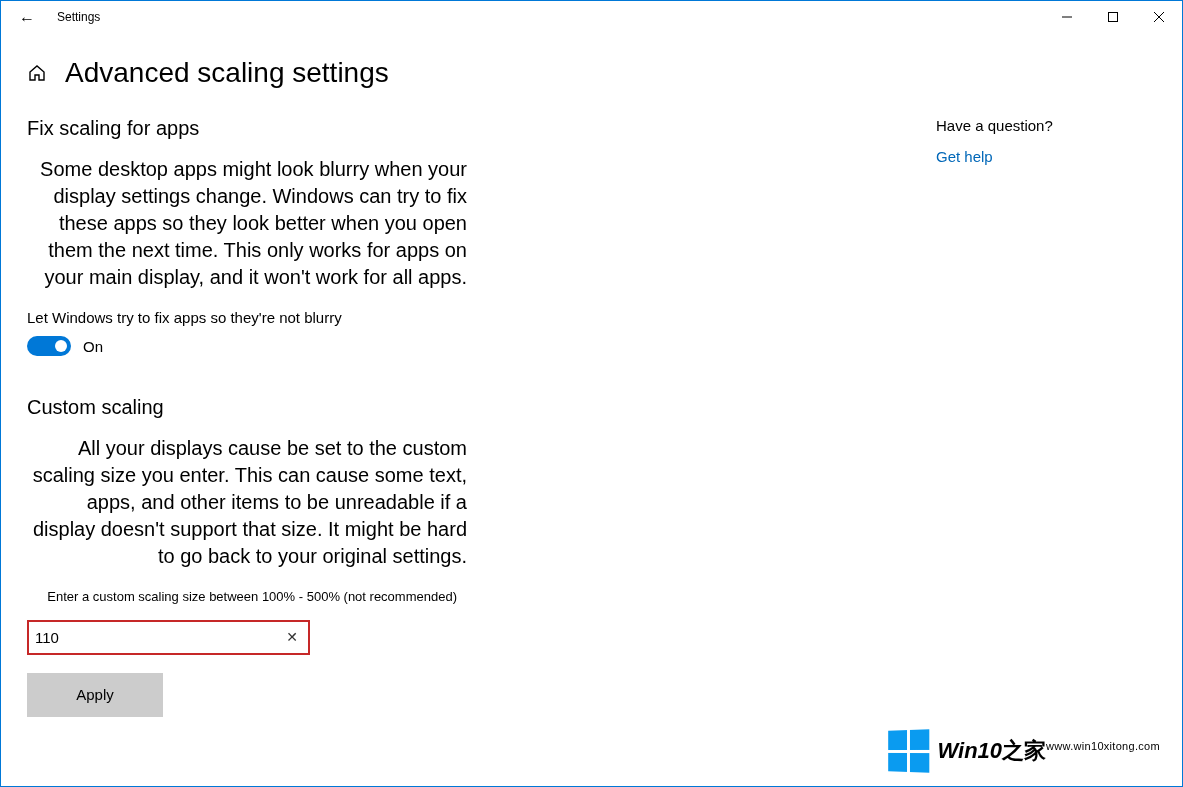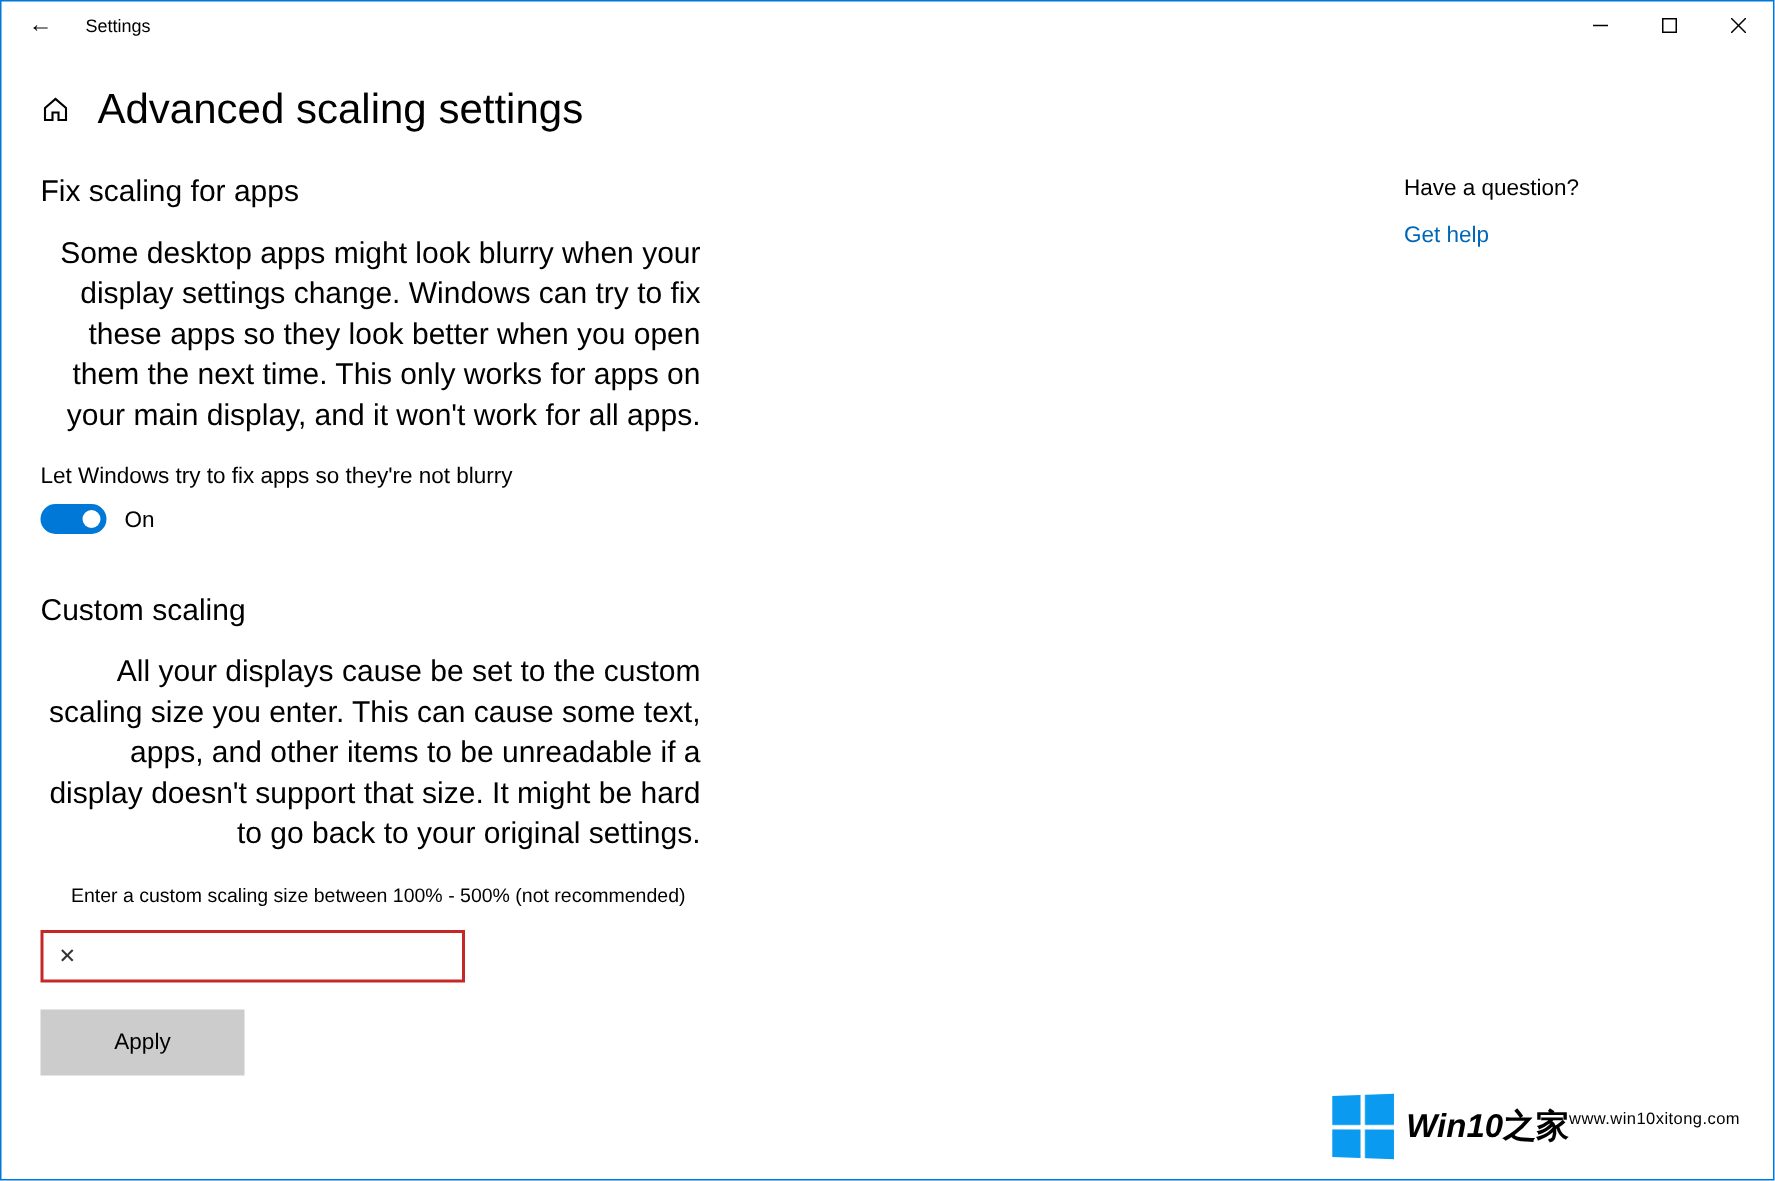--- a/index.html
+++ b/index.html
@@ -94,20 +94,21 @@
         </div>
         <span class="toggle-state">On</span>
       </div>
     </div>
 
     <div>
       <h2 class="section-heading">Custom scaling</h2>
       <p class="section-body">All your displays cause be set to the custom scaling size you enter. This can cause some text, apps, and other items to be unreadable if a display doesn't support that size. It might be hard to go back to your original settings.</p>
       <p class="input-label">Enter a custom scaling size between 100% - 500% (not recommended)</p>
       <div class="scale-input-wrap">
+        <input class="scale-input" type="text" value="110" style="">
         <span class="clear-x">✕</span>
       </div>
       <button class="apply-btn">Apply</button>
     </div>
 
   </div>
 
   <div class="side-col">
     <p class="side-heading">Have a question?</p>
     <a href="#" class="help-link">Get help</a>

